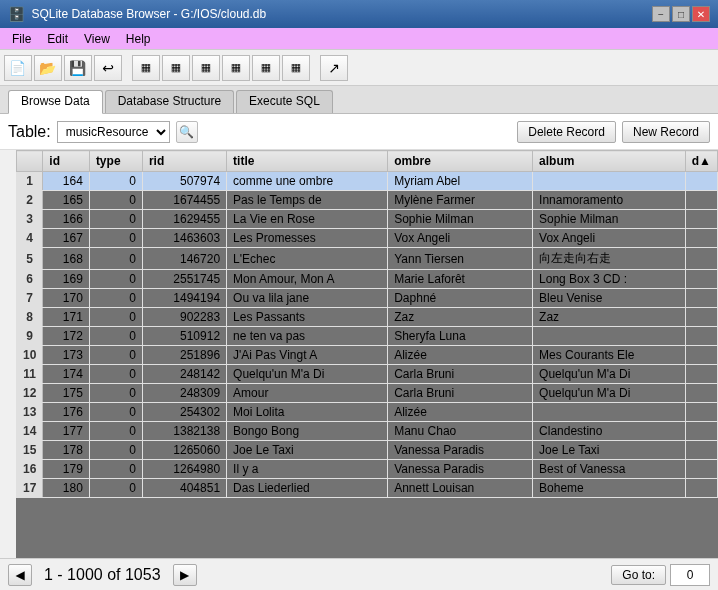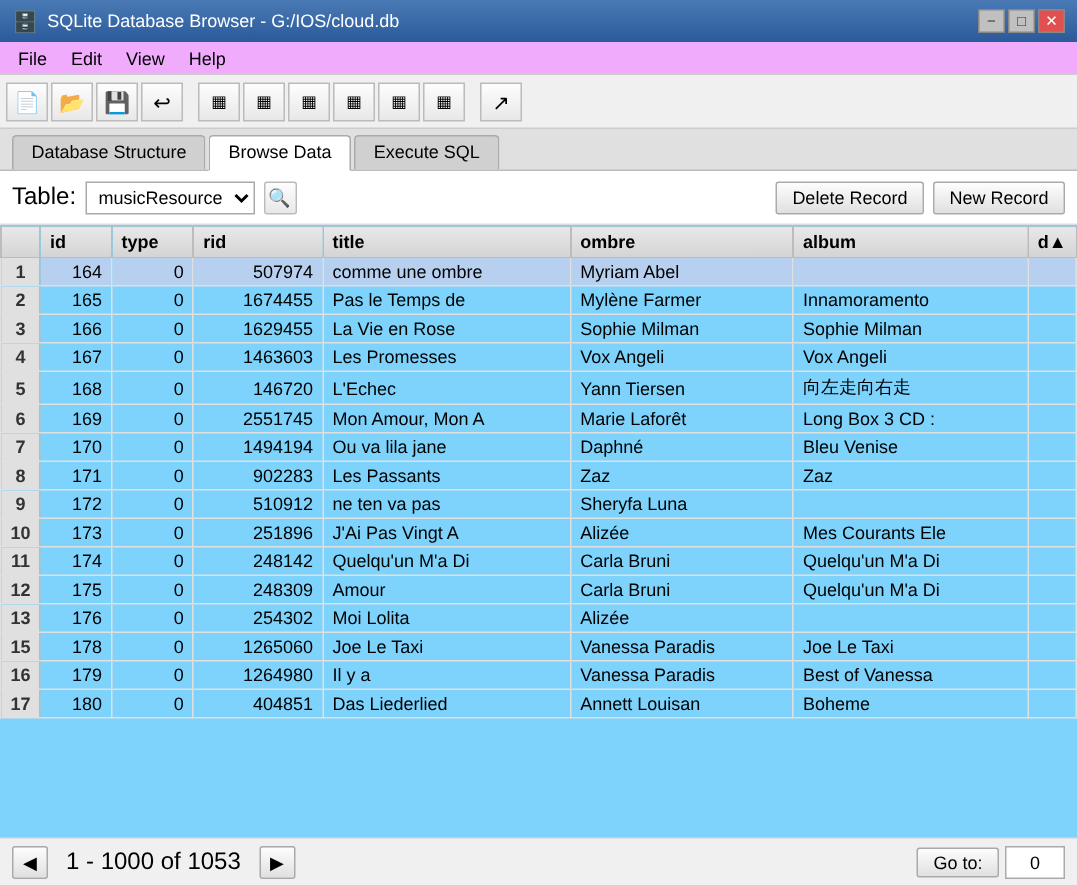--- a/index.html
+++ b/index.html
@@ -141,23 +141,24 @@
       padding: 3px 10px;
       background: linear-gradient(to bottom, #fdfdfd, #e0e0e0);
       border: 1px solid #aaa;
       cursor: pointer;
       font-size: 12px;
       border-radius: 2px;
     }
     
     #table-container {
       overflow: auto;
-      background: #7dd3fc;
+      background: #737373;
       flex: 1;
       height: calc(590px - 28px - 22px - 36px - 28px - 36px - 32px);
+      margin-left: 16px;
     }
     table {
       border-collapse: collapse;
       width: 100%;
       font-size: 12px;
     }
     thead th {
       background: linear-gradient(to bottom, #e8e8e8, #d4d4d4);
       border: 1px solid #bbb;
       padding: 3px 6px;
@@ -260,22 +261,22 @@
   <div class="tb-btn" style="font-size:11px;">▦</div>
   <div class="tb-btn" style="font-size:11px;">▦</div>
   <div class="tb-btn" style="font-size:11px;">▦</div>
   <div class="tb-btn" style="font-size:11px;">▦</div>
   <div class="tb-btn" style="font-size:11px;">▦</div>
   <div class="tb-separator"></div>
   <div class="tb-btn" title="Execute">↗</div>
 </div>
 
 <div id="tab-bar">
+  <div class="tab active">Browse Data</div>
   <div class="tab">Database Structure</div>
-  <div class="tab active">Browse Data</div>
   <div class="tab">Execute SQL</div>
 </div>
 
 <div id="controls-row">
   <div id="table-selector">
     <span class="label-text">Table:</span>
     <select id="table-select">
       <option>musicResource</option>
     </select>
     <div class="search-btn">🔍</div>
@@ -425,20 +426,30 @@
           <td class="row-num">13</td>
           <td class="num">176</td>
           <td class="num">0</td>
           <td class="num">254302</td>
           <td>Moi Lolita</td>
           <td>Alizée</td>
           <td></td>
           <td></td>
         </tr>
         <tr>
+          <td class="row-num">14</td>
+          <td class="num">177</td>
+          <td class="num">0</td>
+          <td class="num">1382138</td>
+          <td>Bongo Bong</td>
+          <td>Manu Chao</td>
+          <td>Clandestino</td>
+          <td></td>
+        </tr>
+        <tr>
           <td class="row-num">15</td>
           <td class="num">178</td>
           <td class="num">0</td>
           <td class="num">1265060</td>
           <td>Joe Le Taxi</td>
           <td>Vanessa Paradis</td>
           <td>Joe Le Taxi</td>
           <td></td>
         </tr>
         <tr>

